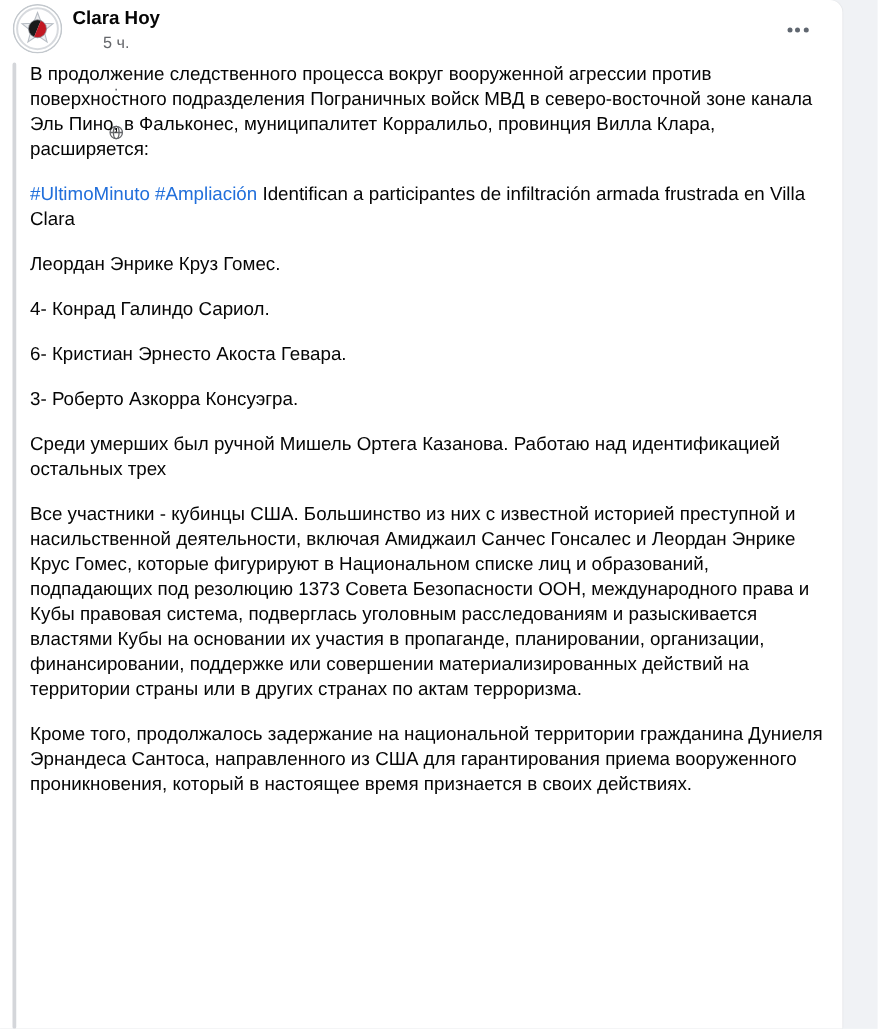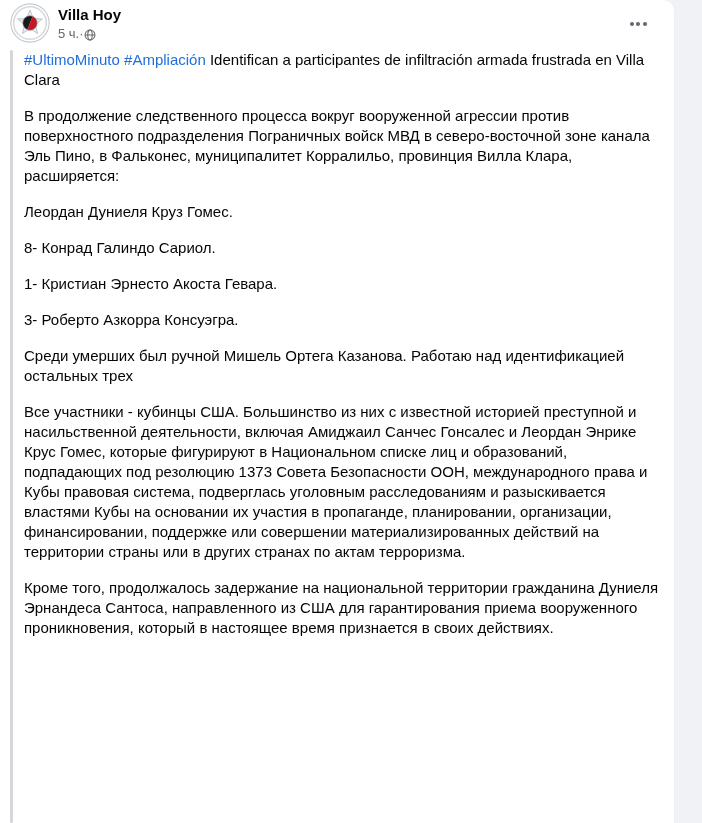--- a/index.html
+++ b/index.html
@@ -23,23 +23,24 @@
     position:absolute; left:10px; top:3px;
     width:40px; height:40px; border-radius:50%;
     overflow:hidden; background:#fff; cursor:pointer;
   }
   .head-meta { position:absolute; left:58px; top:5px; }
   .author-name {
     font-size:15px; font-weight:700; color:#050505; line-height:19px;
     cursor:pointer;
   }
   .sub-line {
-    display:flex; align-items:center; gap:0;
+    display:flex; align-items:center; gap:20px;
     font-size:13px; color:#65676b; line-height:17px; margin-top:1px;
     cursor:pointer;
+    flex-direction:column;
   }
   .dot-sep { color:#65676b; }
   .globe { width:12px; height:12px; display:inline-block; }
   .more-btn {
     position:absolute; left:622px; top:10px;
     width:32px; height:28px;
     display:flex; align-items:center; justify-content:center; gap:2.5px;
     border-radius:6px; cursor:pointer;
   }
   .more-btn i {
@@ -76,21 +77,21 @@
           <path d="M20,7 L23.23,15.55 L32.36,15.98 L25.23,21.7 L27.64,30.52 L20,25.5 L12.36,30.52 L14.77,21.7 L7.64,15.98 L16.77,15.55 Z" fill="#eceef0" stroke="#b7bdc4" stroke-width="0.9"></path>
           <g transform="rotate(22 20 20)">
             <path d="M20,12.8 A7.2,7.2 0 0 0 20,27.2 Z" fill="#1a1a1a"></path>
             <path d="M20,12.8 A7.2,7.2 0 0 1 20,27.2 Z" fill="#c21822"></path>
           </g>
           <circle cx="20" cy="20" r="7.2" fill="none" stroke="#8d9299" stroke-width="0.6"></circle>
         </svg>
       </div>
 
       <div class="head-meta">
-        <div class="author-name">Villa Hoy</div>
+        <div class="author-name">Clara Hoy</div>
         <div class="sub-line">
           <span>5 ч.</span>
           <span class="dot-sep">·</span>
           <span class="globe">
             <svg width="12" height="12" viewBox="0 0 16 16" fill="none" stroke="#65676b" stroke-width="1.4">
               <circle cx="8" cy="8" r="6.6"></circle>
               <ellipse cx="8" cy="8" rx="3" ry="6.6"></ellipse>
               <line x1="1.4" y1="8" x2="14.6" y2="8"></line>
             </svg>
           </span>
@@ -100,29 +101,29 @@
       <div class="more-btn" title="">
         <i></i>
           <i></i>
           <i></i>
       </div>
     </div>
 
     <div class="thread-line"></div>
 
     <div class="post-body">
+      <p>В продолжение следственного процесса вокруг вооруженной агрессии против поверхностного подразделения Пограничных войск МВД в северо-восточной зоне канала Эль Пино, в Фальконес, муниципалитет Корралильо, провинция Вилла Клара, расширяется:</p>
       <p>
         <span class="hashtag">#UltimoMinuto</span>
         <span class="hashtag">#Ampliación</span>
         <span>Identifican a participantes de infiltración armada frustrada en Villa Clara</span>
       </p>
-      <p>В продолжение следственного процесса вокруг вооруженной агрессии против поверхностного подразделения Пограничных войск МВД в северо-восточной зоне канала Эль Пино, в Фальконес, муниципалитет Корралильо, провинция Вилла Клара, расширяется:</p>
-      <p>Леордан Дуниеля Круз Гомес.</p>
-      <p>8- Конрад Галиндо Сариол.</p>
-      <p>1- Кристиан Эрнесто Акоста Гевара.</p>
+      <p>Леордан Энрике Круз Гомес.</p>
+      <p>4- Конрад Галиндо Сариол.</p>
+      <p>6- Кристиан Эрнесто Акоста Гевара.</p>
       <p>3- Роберто Азкорра Консуэгра.</p>
       <p>Среди умерших был ручной Мишель Ортега Казанова. Работаю над идентификацией остальных трех</p>
       <p>Все участники - кубинцы США. Большинство из них с известной историей преступной и насильственной деятельности, включая Амиджаил Санчес Гонсалес и Леордан Энрике Крус Гомес, которые фигурируют в Национальном списке лиц и образований, подпадающих под резолюцию 1373 Совета Безопасности ООН, международного права и Кубы правовая система, подверглась уголовным расследованиям и разыскивается властями Кубы на основании их участия в пропаганде, планировании, организации, финансировании, поддержке или совершении материализированных действий на территории страны или в других странах по актам терроризма.</p>
       <p>Кроме того, продолжалось задержание на национальной территории гражданина Дуниеля Эрнандеса Сантоса, направленного из США для гарантирования приема вооруженного проникновения, который в настоящее время признается в своих действиях.</p>
 
     </div>
 
   </div>
 </div>
 

